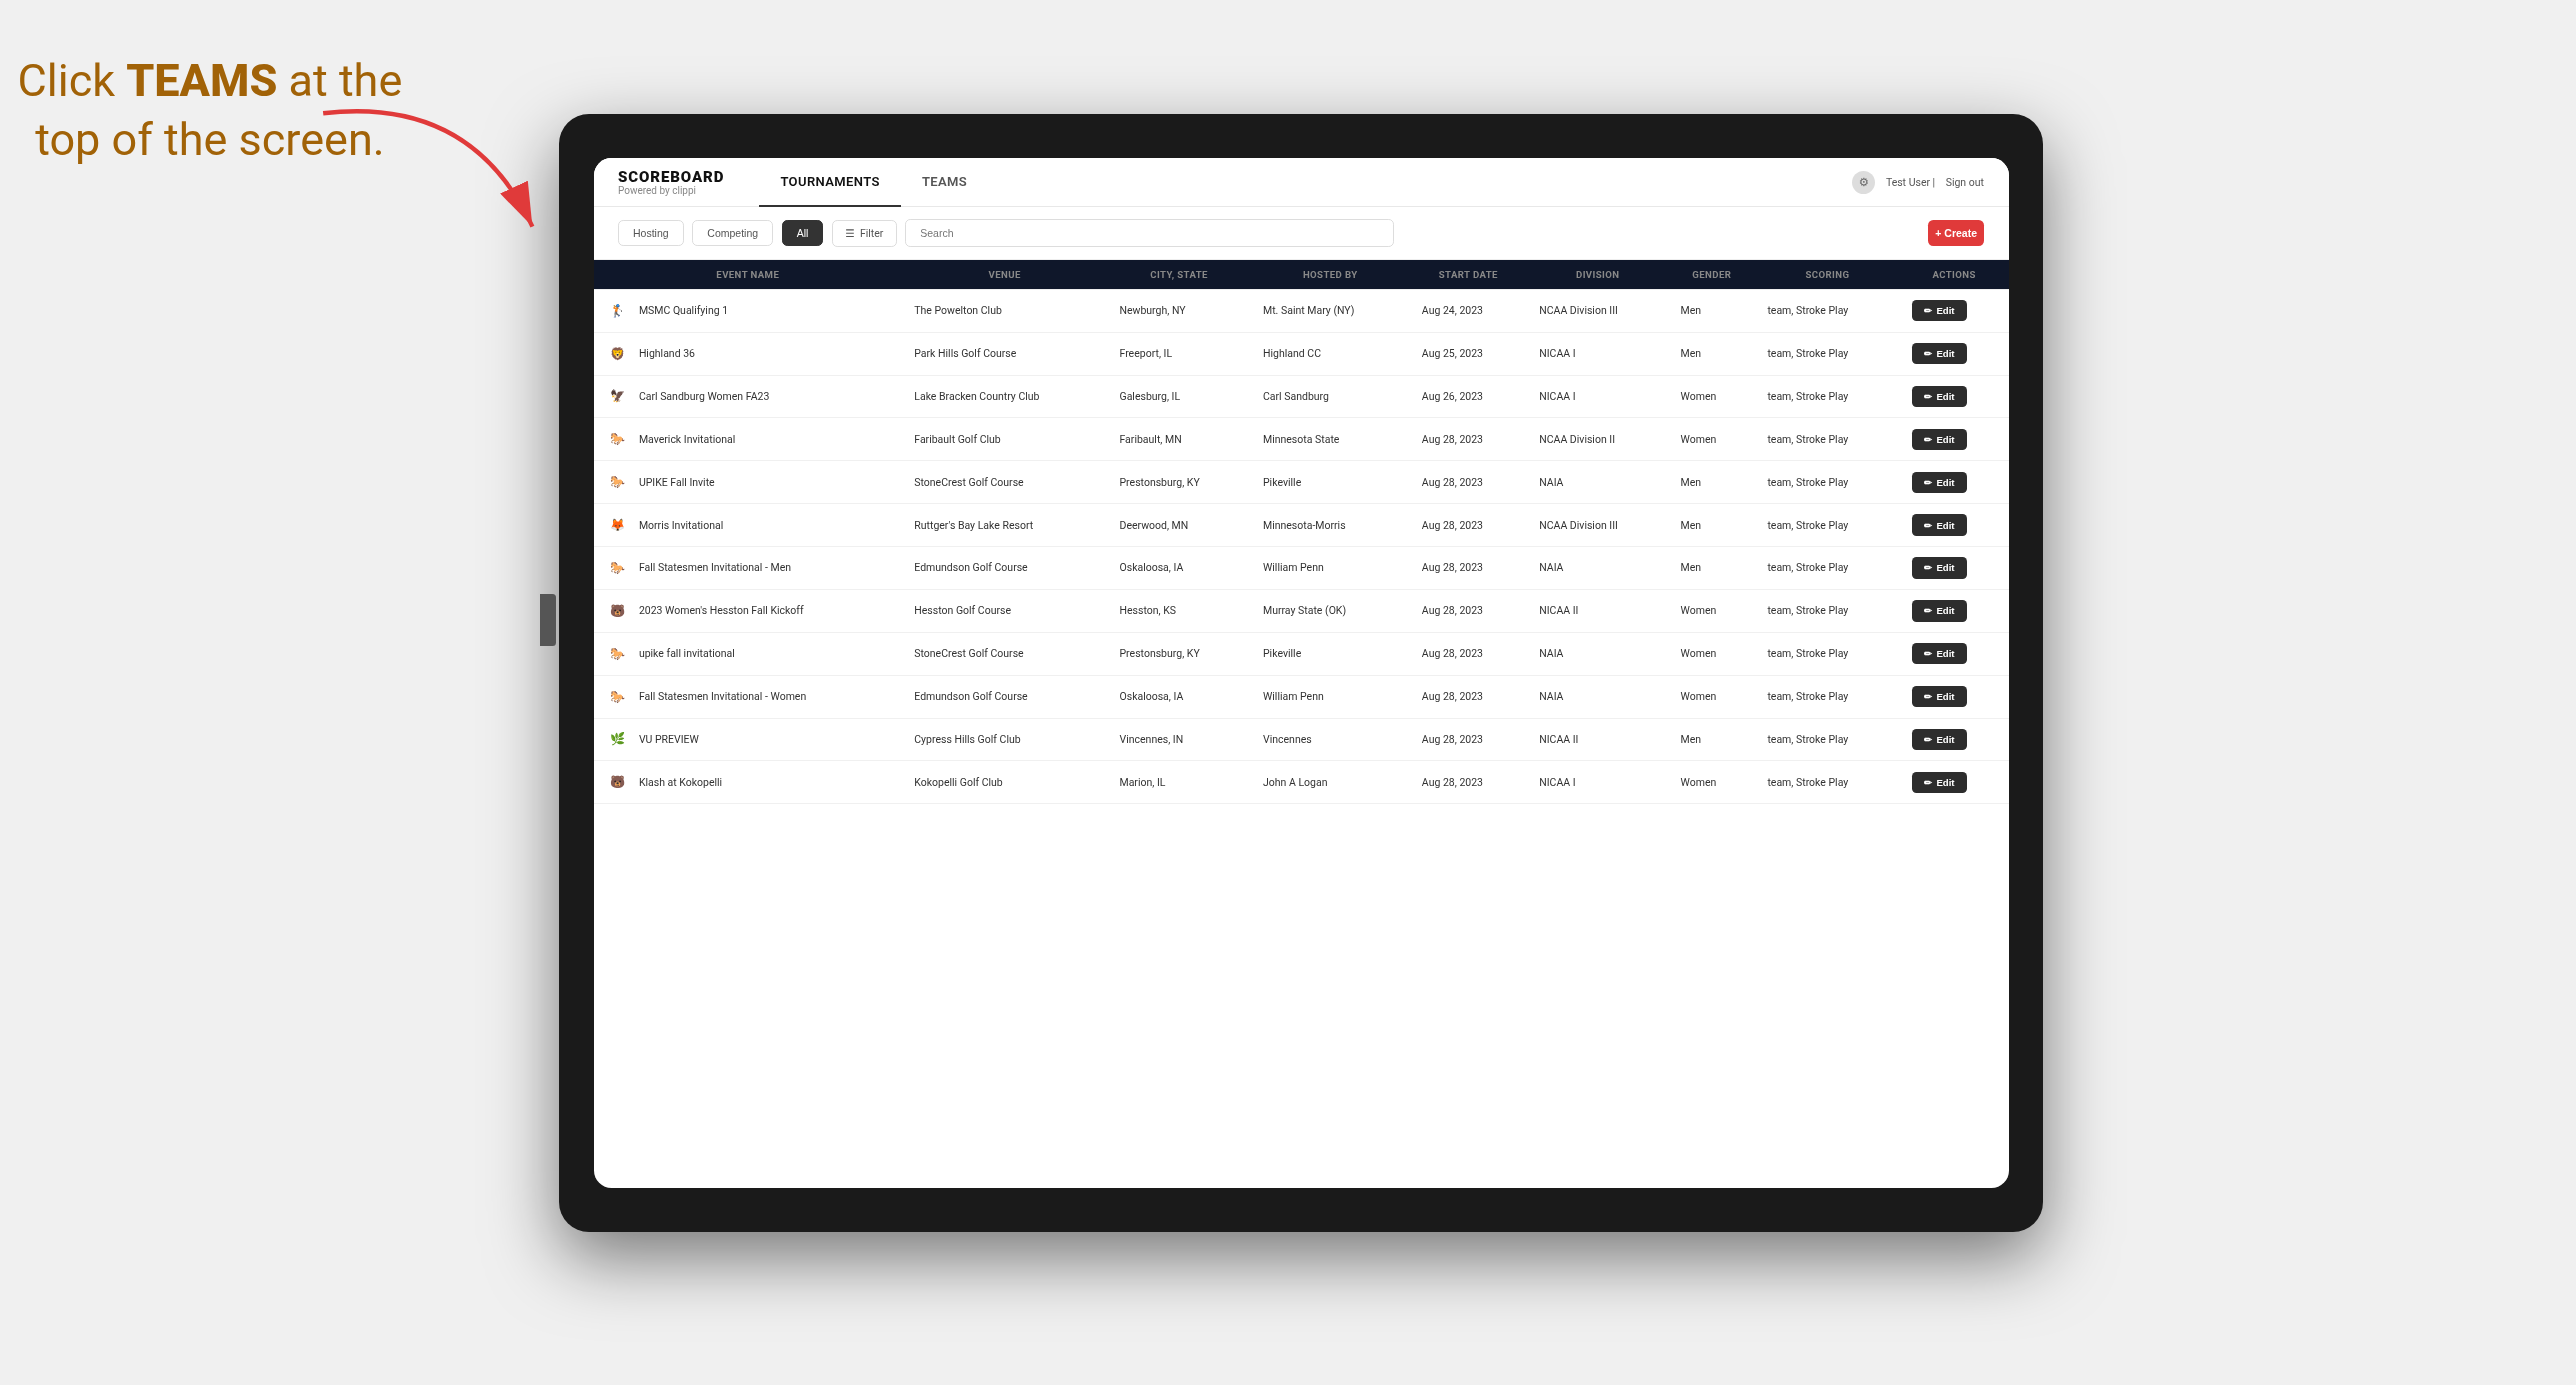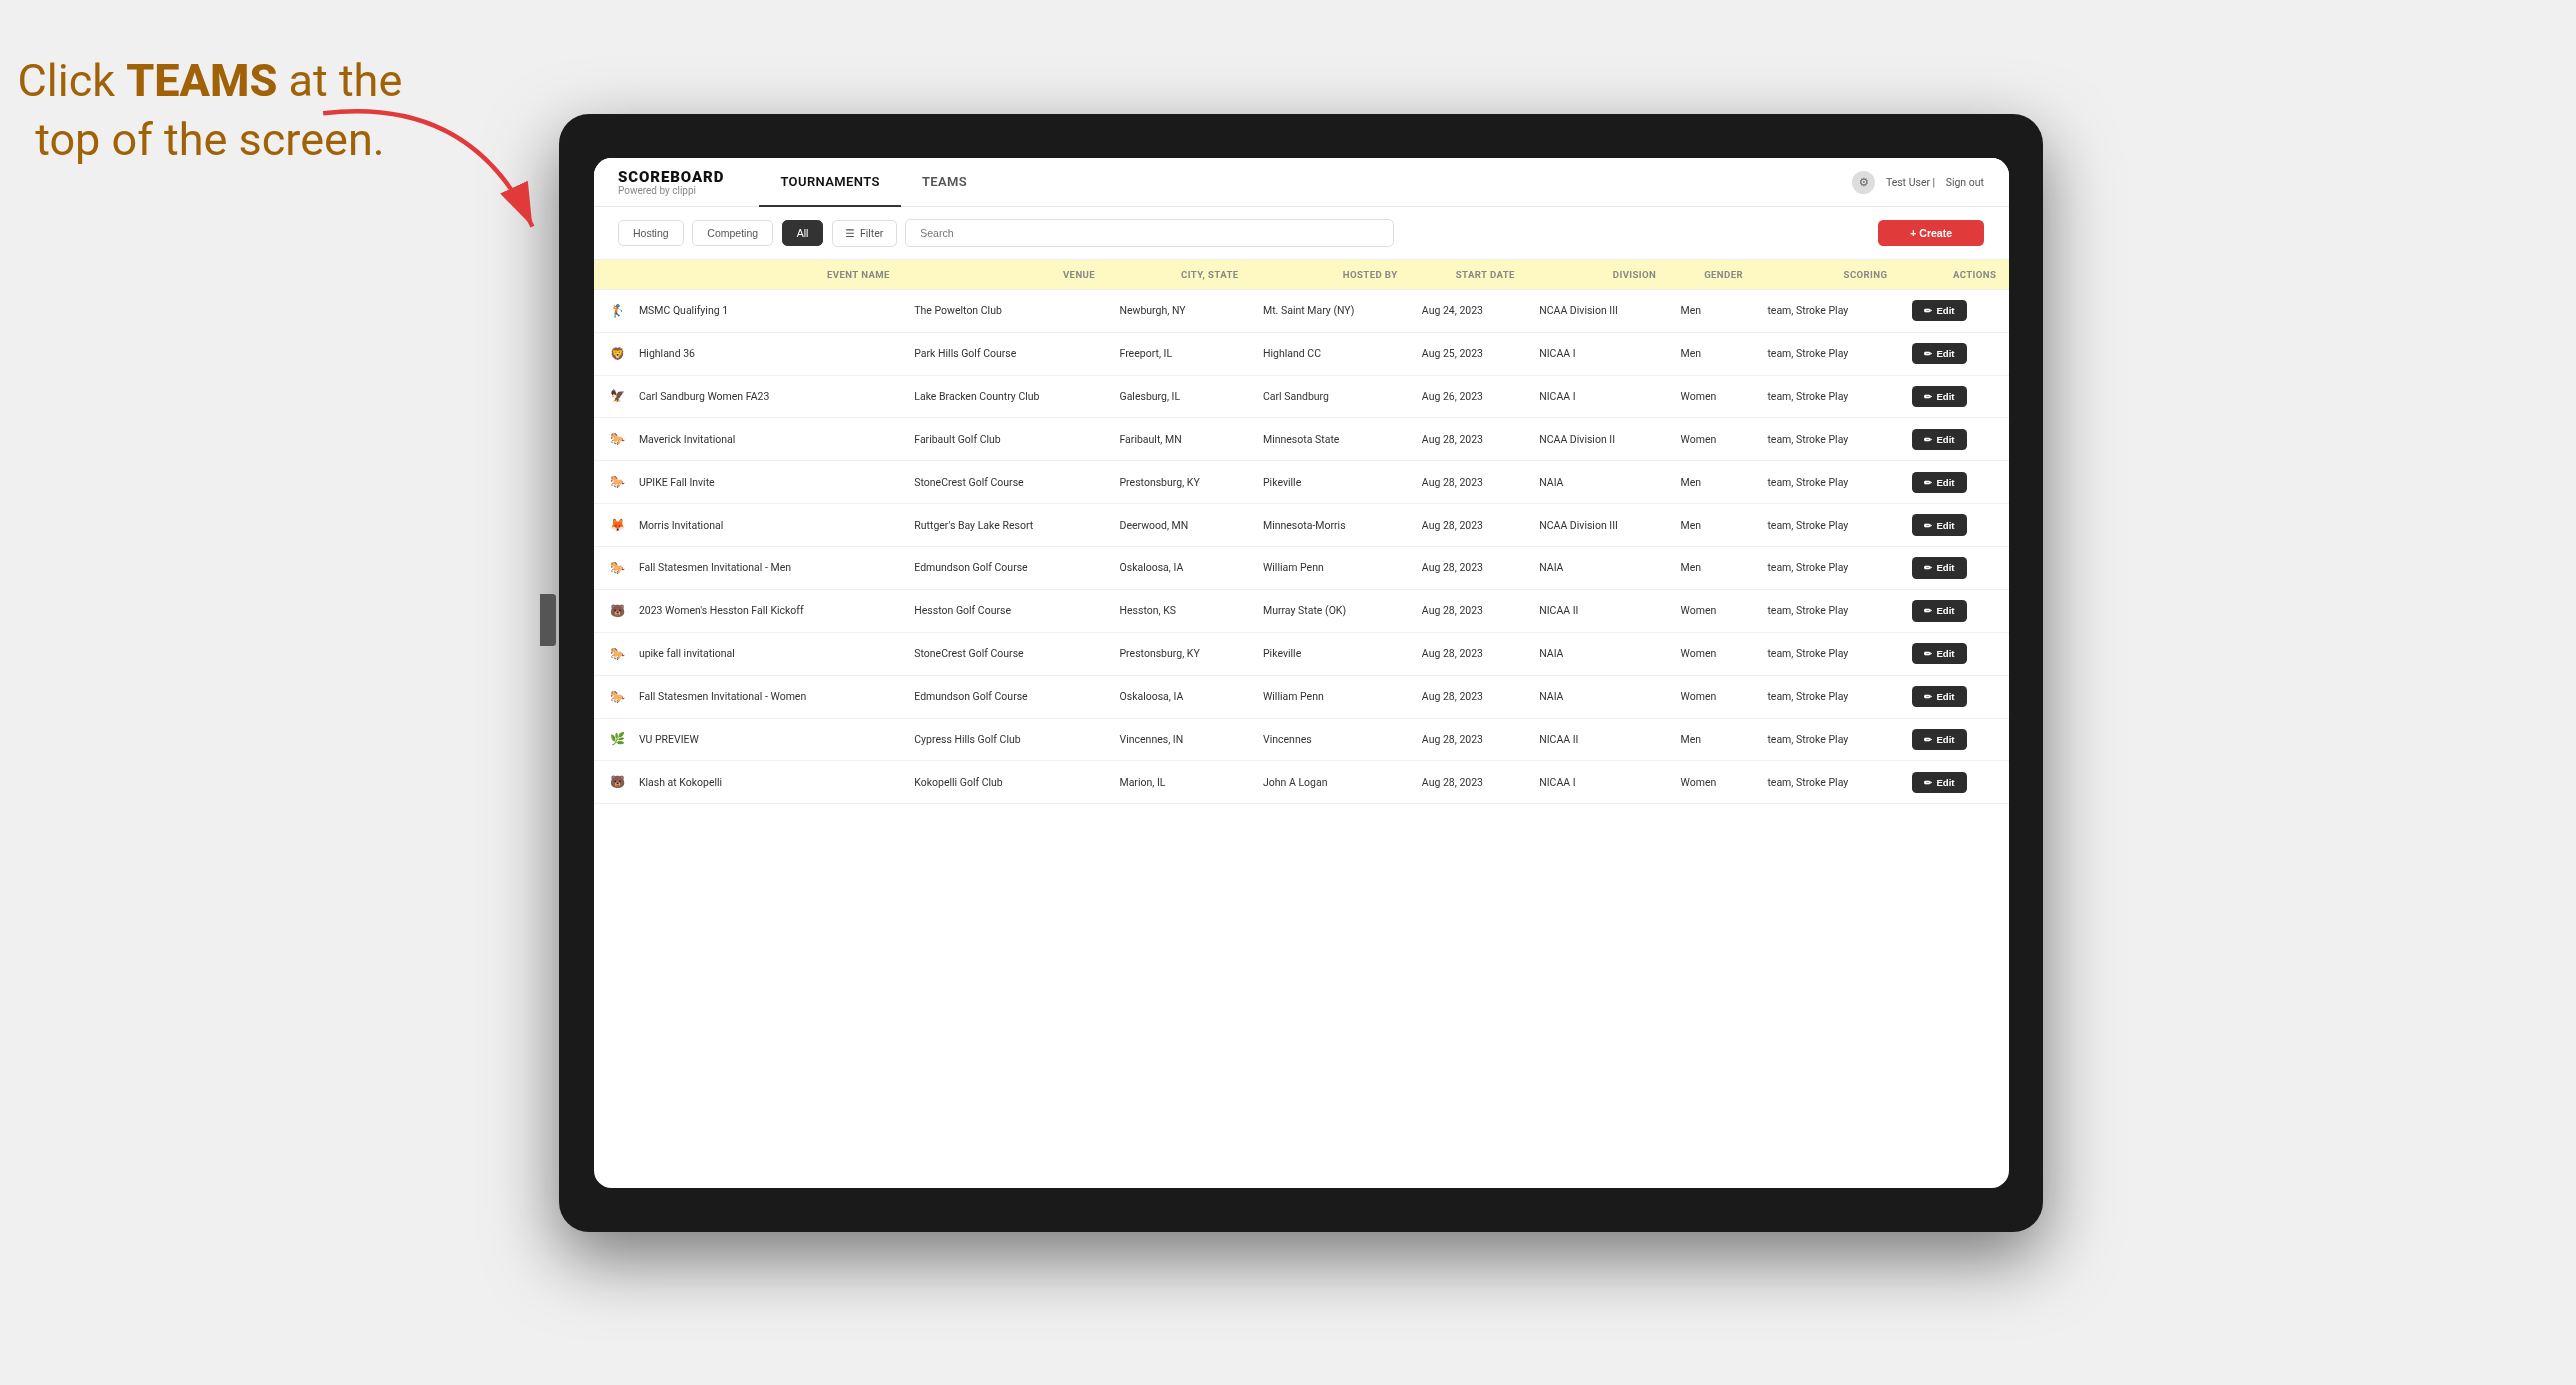--- a/index.html
+++ b/index.html
@@ -199,21 +199,21 @@
       max-width: 489px;
       padding: 7px 14px;
       border: 0.9px solid #ddd;
       border-radius: 5.2px;
       font-size: 10.5px;
       color: #333;
       outline: none;
     }
 
     .create-btn {
-      padding: 7px 32px;
+      padding: 7px 7px;
       background: #e03a3a;
       color: #fff;
       border: none;
       border-radius: 5.2px;
       font-size: 10.5px;
       font-weight: 600;
       cursor: pointer;
       display: flex;
       align-items: center;
       gap: 5.2px;
@@ -225,23 +225,23 @@
       overflow-y: auto;
     }
 
     table {
       width: 100%;
       border-collapse: collapse;
       font-size: 10.5px;
     }
 
     thead th {
-      background: #fef9c3;
+      background: #0f172a;
       padding: 8.7px 12.2px;
-      text-align: right;
+      text-align: center;
       font-size: 9.6px;
       font-weight: 700;
       color: #888;
       text-transform: uppercase;
       letter-spacing: 0.4px;
       border-bottom: 0.9px solid #eee;
       position: sticky;
       top: 0;
       z-index: 5;
       margin-left: 32px;

